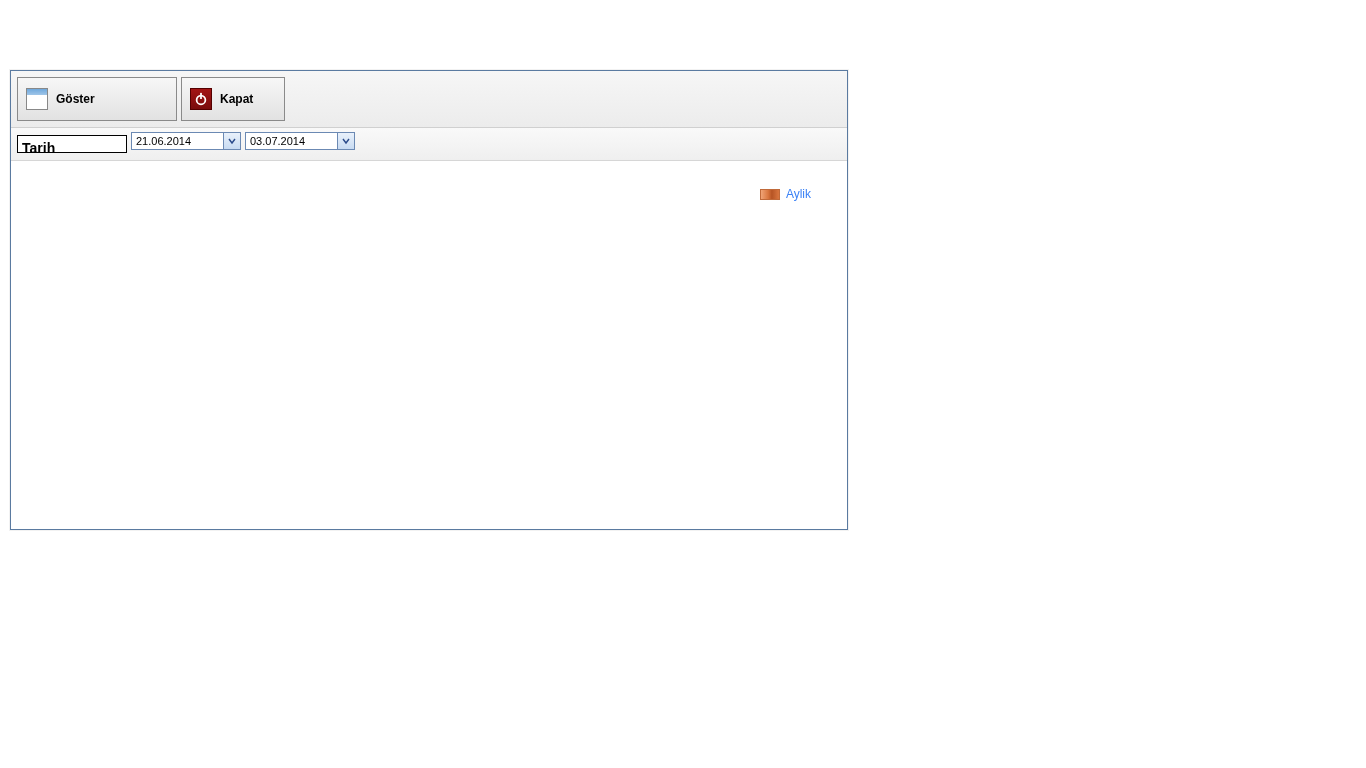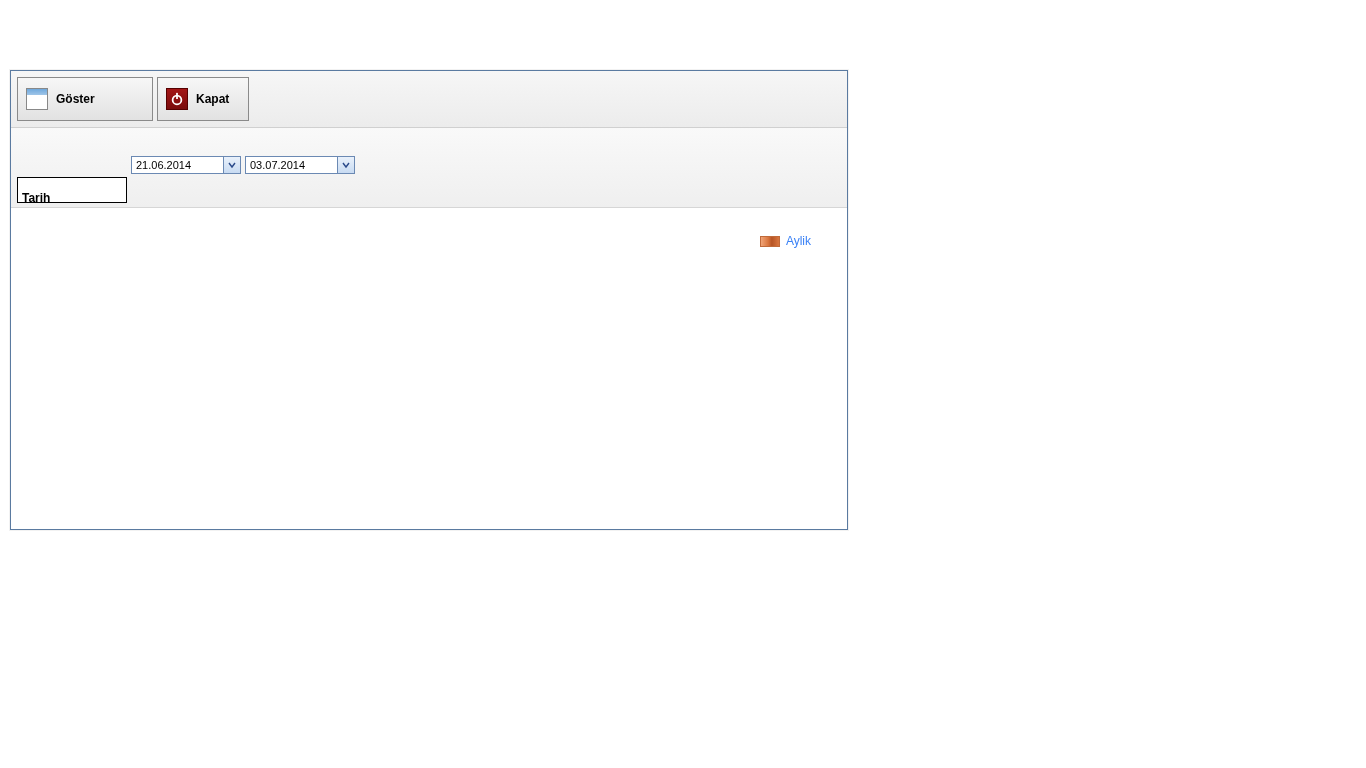--- a/index.html
+++ b/index.html
@@ -76,21 +76,21 @@
   .win-btn svg { width:10px; height:10px; }
 
   .toolbar-area {
     background: linear-gradient(to bottom,#f6f6f6,#ececec);
     border-bottom: 1px solid #d0d0d0;
     padding: 6px;
     display:flex;
     gap:4px;
   }
   .tbtn {
-    width: 136px;
+    width: 160px;
     height: 44px;
     background: linear-gradient(to bottom,#f7f7f7,#e2e2e2);
     border: 1px solid #8a8a8a;
     display:flex;
     align-items:center;
     gap:8px;
     padding:0 8px;
     cursor:default;
   }
   .tbtn .icon {
@@ -118,25 +118,24 @@
     gap:4px;
     padding: 4px 6px;
     background: linear-gradient(to bottom,#f9f9f9,#efefef);
     border-bottom:1px solid #d6d6d6;
   }
   .field-label {
     width:110px;
     height:18px;
     border:1px solid #000;
     background:#fff;
-    padding:12px 4px;
+    padding:4px 4px;
     font-weight:bold;
     line-height:16px;
-    font-size:12px;
-    margin-top:45px;
+    font-size:14px;
   }
   .datebox {
     display:flex;
     height:24px;
   }
   .datebox input {
     width:92px;
     height:18px;
     border:1px solid #6b89b3;
     border-right:none;
@@ -181,21 +180,21 @@
 <body>
 
 <div class="window">
 
 
   <div class="toolbar-area">
     <div class="tbtn">
       <span class="icon icon-show"></span>
       <span class="lbl">Göster</span>
     </div>
-    <div class="tbtn" style="width:92px">
+    <div class="tbtn" style="width:104px">
       <span class="icon icon-close">
         <svg viewBox="0 0 16 16">
             <circle cx="8" cy="9" r="5" fill="none" stroke="#fff" stroke-width="2"></circle>
             <rect x="7" y="1" width="2" height="7" fill="#fff"></rect>
           </svg>
       </span>
       <span class="lbl">Kapat</span>
     </div>
   </div>
 

